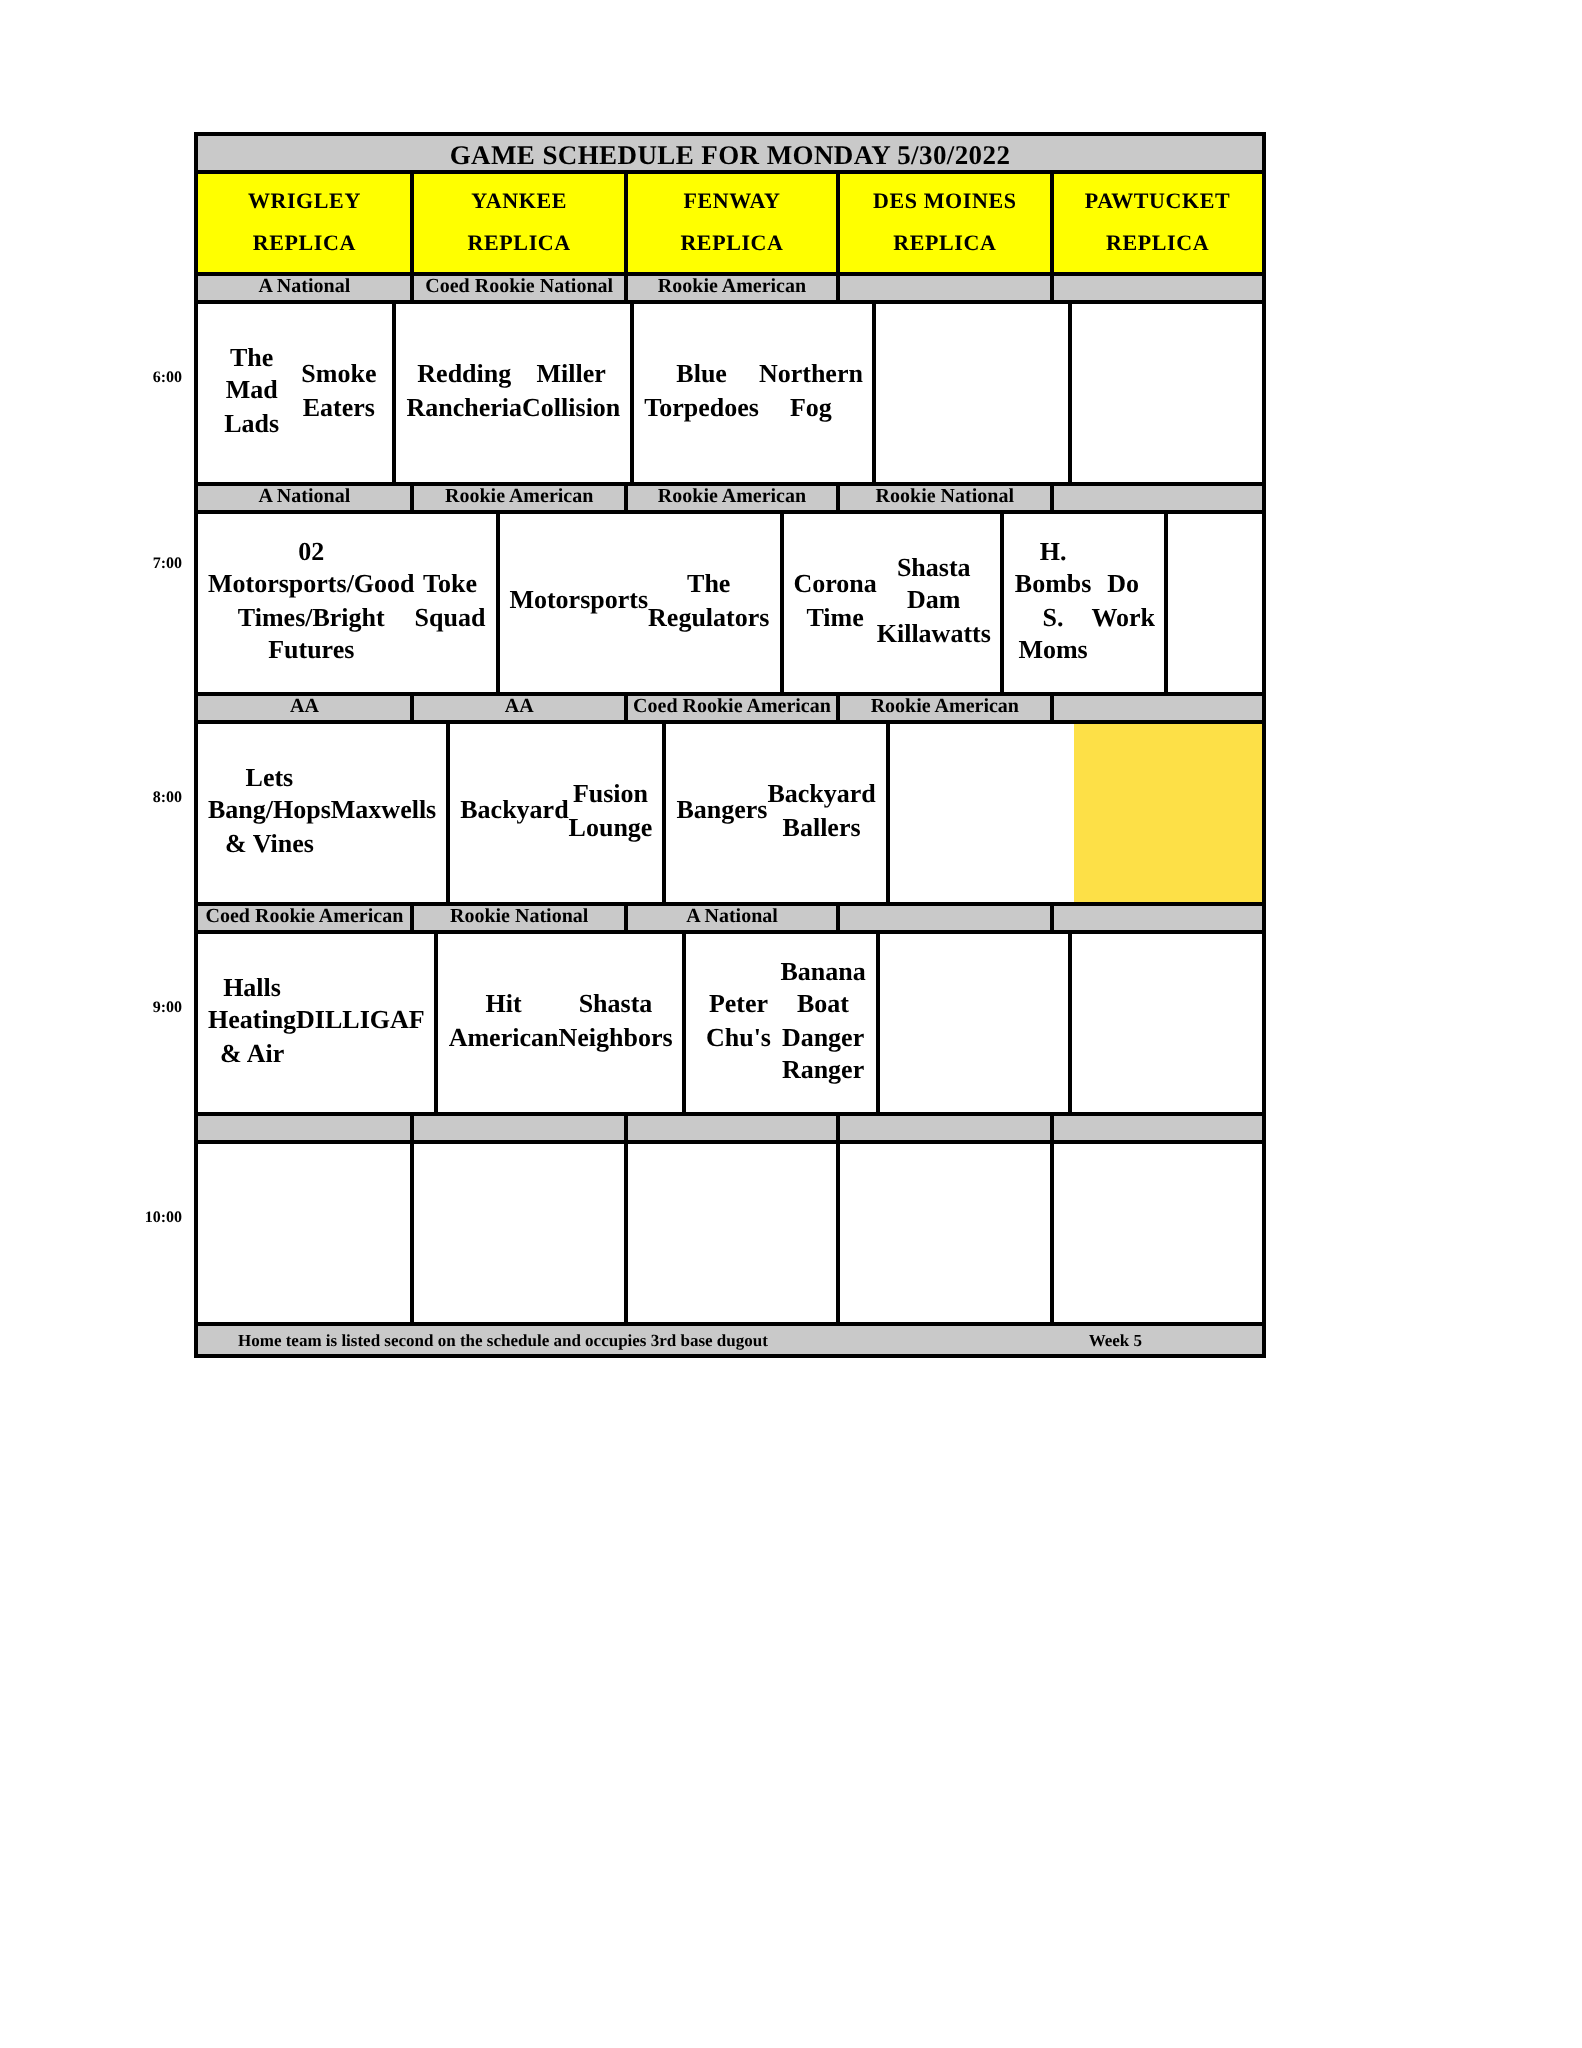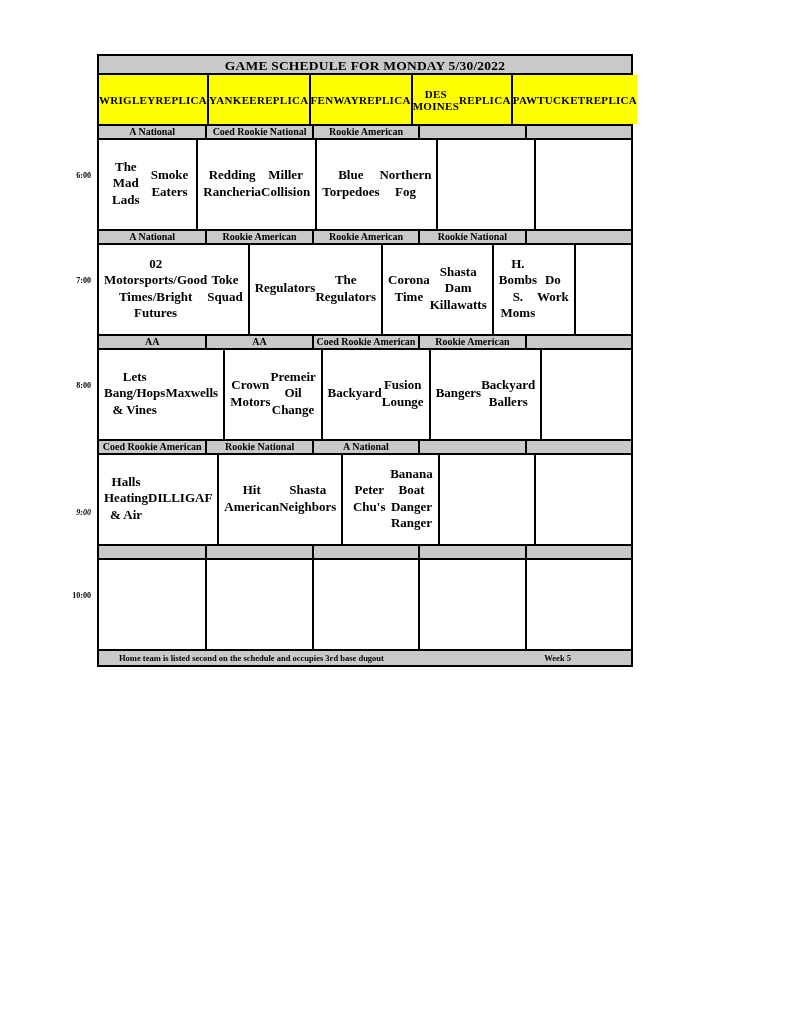--- a/index.html
+++ b/index.html
@@ -3,35 +3,35 @@
 <meta charset="utf-8">
 <style>
   * { margin:0; padding:0; box-sizing:border-box; }
   html,body { background:#ffffff; }
   .page {
     position:relative; width:791px; height:1024px; background:#ffffff;
     font-family:"Liberation Serif", serif; font-weight:bold; color:#000;
     overflow:hidden;
   }
   .schedule {
-    position:absolute; left:97px; top:54px; width:536px;
+    position:absolute; left:97px; top:66px; width:536px;
     border:2.5px solid #000; background:#fde047;
   }
   .row { display:grid; grid-template-columns:repeat(5,1fr); }
   .row > div { border-left:2px solid #000; }
   .row > div:first-child { border-left:none; }
 
   .title-row {
     height:19px; background:#c9c9c9; text-align:center;
     font-size:13.5px; line-height:19px; letter-spacing:.2px;
     border-bottom:2px solid #000;
   }
   .header-row { border-bottom:2px solid #000; }
   .field-cell {
-    height:49px; background:#ffff00; display:flex; 
+    height:49px; background:#ffff00; display:flex; flex-direction:column;
     justify-content:space-evenly; align-items:center; text-align:center;
     font-size:11px; letter-spacing:.3px;
   }
   .league-row { border-bottom:2px solid #000; }
   .league-cell {
     height:12px; background:#c9c9c9; text-align:center;
     font-size:10px; line-height:12px;
   }
   .game-row { border-bottom:2px solid #000; }
   .game-cell {
@@ -42,26 +42,26 @@
   .game-cell .team { width:100%; }
   .footer-row {
     height:14px; background:#c9c9c9; display:flex; align-items:center;
     font-size:8.5px;
   }
   .footer-note { flex:1; padding-left:20px; }
   .footer-week { margin-right:60px; }
 
   .time-label {
     position:absolute; left:58px; width:33px; height:9px;
-    text-align:right; font-size:8px; line-height:9px;
+    text-align:right; font-size:8px; line-height:9px;margin-top:13px;
   }
   .t-600  { top:171px; }
-  .t-700  { top:276px; }
+  .t-700  { top:264px; }
   .t-800  { top:381px; }
-  .t-900  { top:508px;font-style:italic; }
+  .t-900  { top:486px; }
   .t-1000 { top:591px; }
 </style>
 </head>
 <body>
 
 <div class="page">
 
   <div class="time-label t-600">6:00</div>
   <div class="time-label t-700">7:00</div>
   <div class="time-label t-800">8:00</div>
@@ -131,21 +131,21 @@
       <div class="league-cell">Rookie American</div>
       <div class="league-cell">Rookie National</div>
       <div class="league-cell"></div>
     </div>
     <div class="row game-row">
       <div class="game-cell">
         <div class="team">02 Motorsports/Good Times/Bright Futures</div>
         <div class="team">Toke Squad</div>
       </div>
       <div class="game-cell">
-        <div class="team">Regulators</div>
+        <div class="team">Motorsports</div>
         <div class="team">The Regulators</div>
       </div>
       <div class="game-cell">
         <div class="team">Corona Time</div>
         <div class="team">Shasta Dam Killawatts</div>
       </div>
       <div class="game-cell">
         <div class="team">H. Bombs S. Moms</div>
         <div class="team">Do Work</div>
       </div>
@@ -161,24 +161,20 @@
       <div class="league-cell">Coed Rookie American</div>
       <div class="league-cell">Rookie American</div>
       <div class="league-cell"></div>
     </div>
     <div class="row game-row">
       <div class="game-cell">
         <div class="team">Lets Bang/Hops &amp; Vines</div>
         <div class="team">Maxwells</div>
       </div>
       <div class="game-cell">
-        <div class="team">Crown Motors</div>
-        <div class="team">Premeir Oil Change</div>
-      </div>
-      <div class="game-cell">
         <div class="team">Backyard</div>
         <div class="team">Fusion Lounge</div>
       </div>
       <div class="game-cell">
         <div class="team">Bangers</div>
         <div class="team">Backyard Ballers</div>
       </div>
       <div class="game-cell">
         <div class="team"></div>
         <div class="team"></div>

